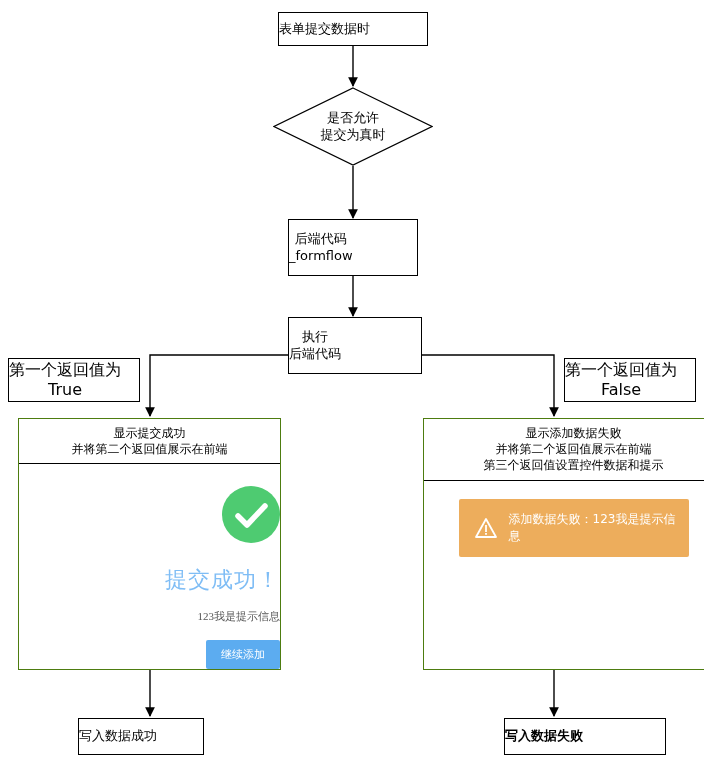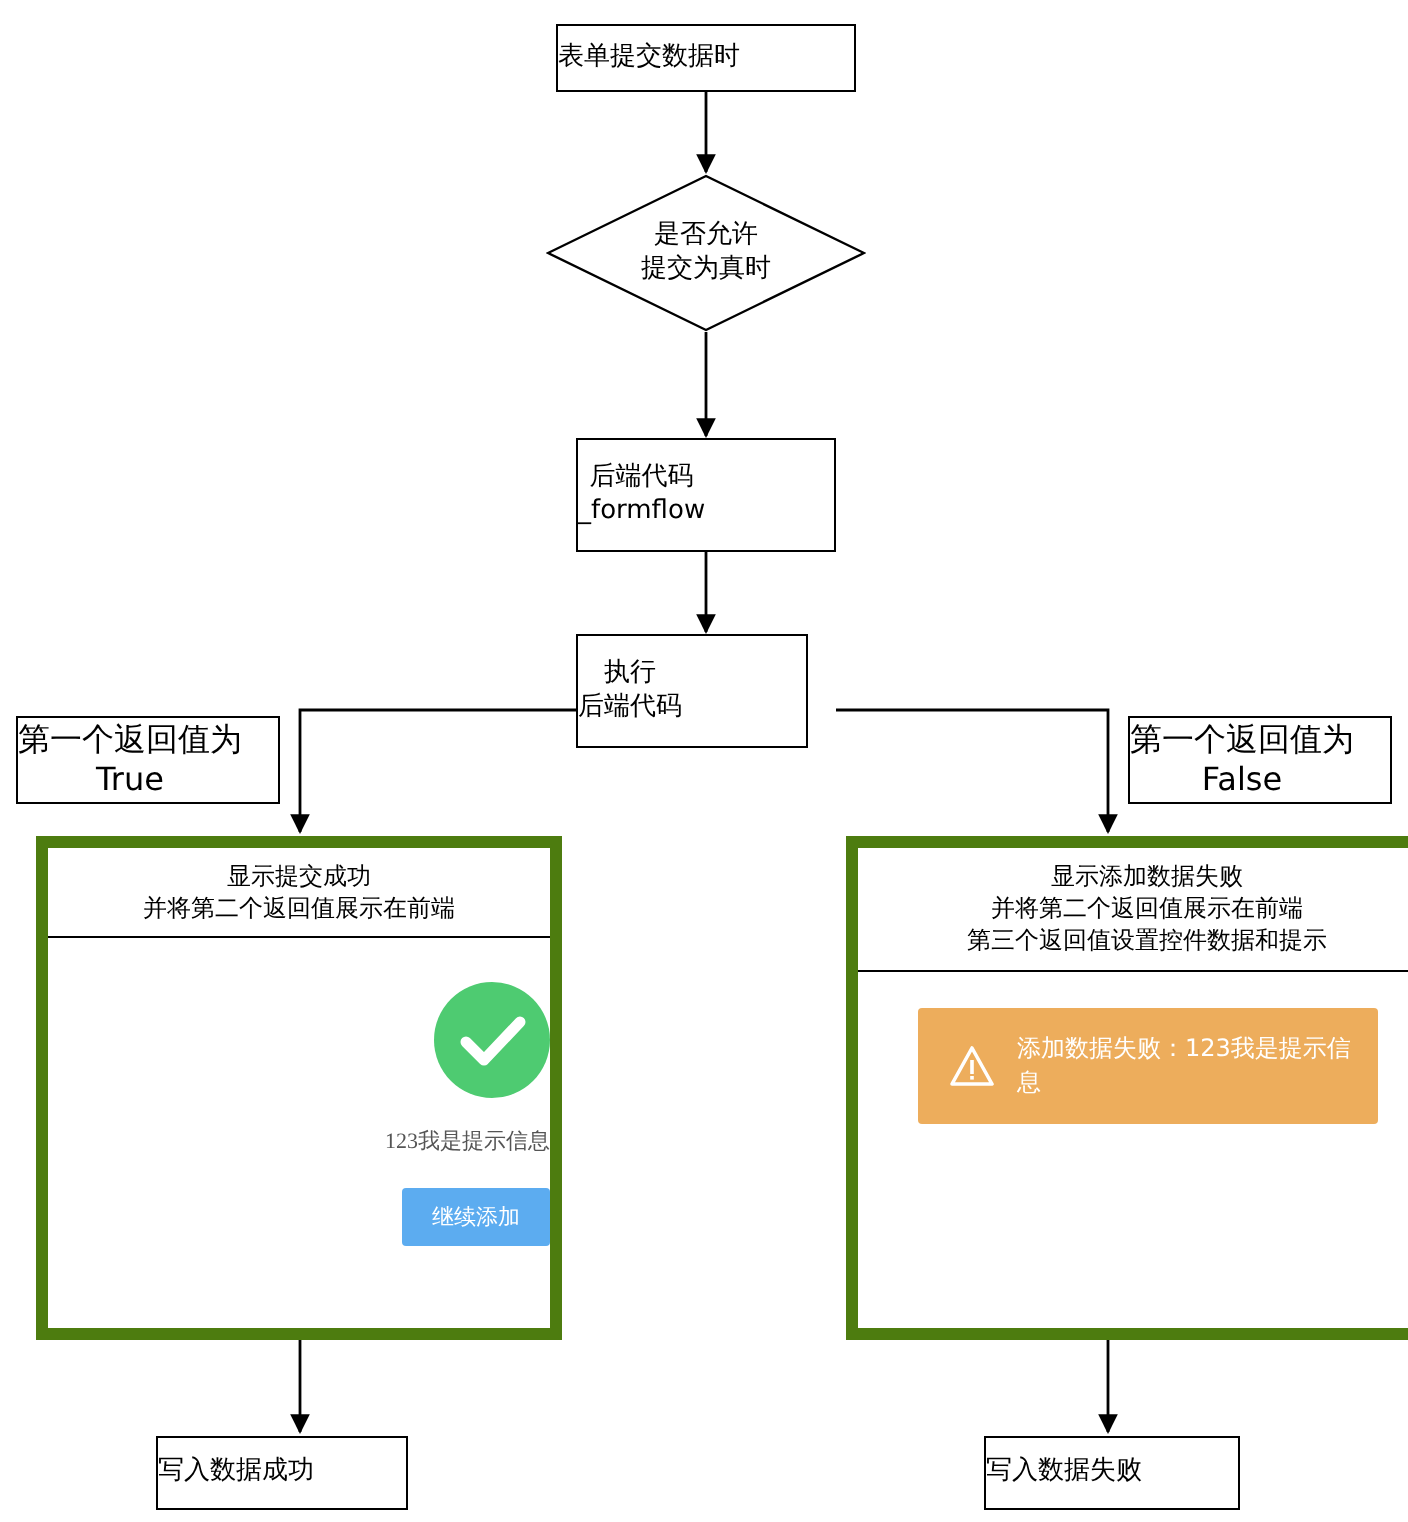--- a/index.html
+++ b/index.html
@@ -64,21 +64,21 @@
     justify-content: center;
     text-align: center;
     font-size: 13px;
     line-height: 1.25;
     white-space: pre-line;
   }
   
   .panel {
     position: absolute;
     box-sizing: border-box;
-    border: 6px solid #4d7c0f;
+    border: 1px solid #4d7c0f;
     background: #ffffff;
     z-index: 2;
     display: flex;
     flex-direction: column;
   }
   .panel-header {
     box-sizing: border-box;
     border-bottom: 1px solid #000000;
     text-align: center;
     font-size: 12px;
@@ -194,21 +194,21 @@
     </svg>
     <div class="dlabel">是否允许
 提交为真时</div>
   </div>
 
   <div class="node" style="left:288px; top:219px; width:130px; height:57px;">
     <span>后端代码
 _formflow</span>
   </div>
 
-  <div class="node" style="left:288px; top:317px; width:116px; height:57px;">
+  <div class="node" style="left:288px; top:317px; width:134px; height:57px;">
     <span>执行
 后端代码</span>
   </div>
 
   <div class="node small" style="left:8px; top:358px; width:132px; height:44px;">
     <span>第一个返回值为
 True</span>
   </div>
 
   <div class="node small" style="left:564px; top:358px; width:132px; height:44px;">
@@ -218,20 +218,21 @@
 
   <div class="panel" style="left:18px; top:418px; width:263px; height:252px;">
     <div class="panel-header">显示提交成功
 并将第二个返回值展示在前端</div>
     <div class="panel-body">
       <div class="success-icon">
         <svg width="58" height="58" viewBox="0 0 58 58" xmlns="http://www.w3.org/2000/svg">
           <path d="M16 30 L25 39 L43 20" fill="none" stroke="#ffffff" stroke-width="5.5" stroke-linecap="round" stroke-linejoin="round"></path>
         </svg>
       </div>
+      <div class="success-title">提交成功！</div>
       <div class="success-sub">123我是提示信息</div>
       <button class="success-btn">继续添加</button>
     </div>
   </div>
 
   <div class="panel" style="left:423px; top:418px; width:301px; height:252px;">
     <div class="panel-header">显示添加数据失败
 并将第二个返回值展示在前端
 第三个返回值设置控件数据和提示</div>
     <div class="panel-body">
@@ -245,17 +246,17 @@
         </span>
         <span class="error-text">添加数据失败：123我是提示信息</span>
       </div>
     </div>
   </div>
 
   <div class="node" style="left:78px; top:718px; width:126px; height:37px;">
     <span>写入数据成功</span>
   </div>
 
-  <div class="node" style="left:492px; top:718px; width:128px; height:37px;">
+  <div class="node" style="left:504px; top:718px; width:162px; height:37px;font-weight:bold;">
     <span>写入数据失败</span>
   </div>
 
 </div>
 
 </body></html>

